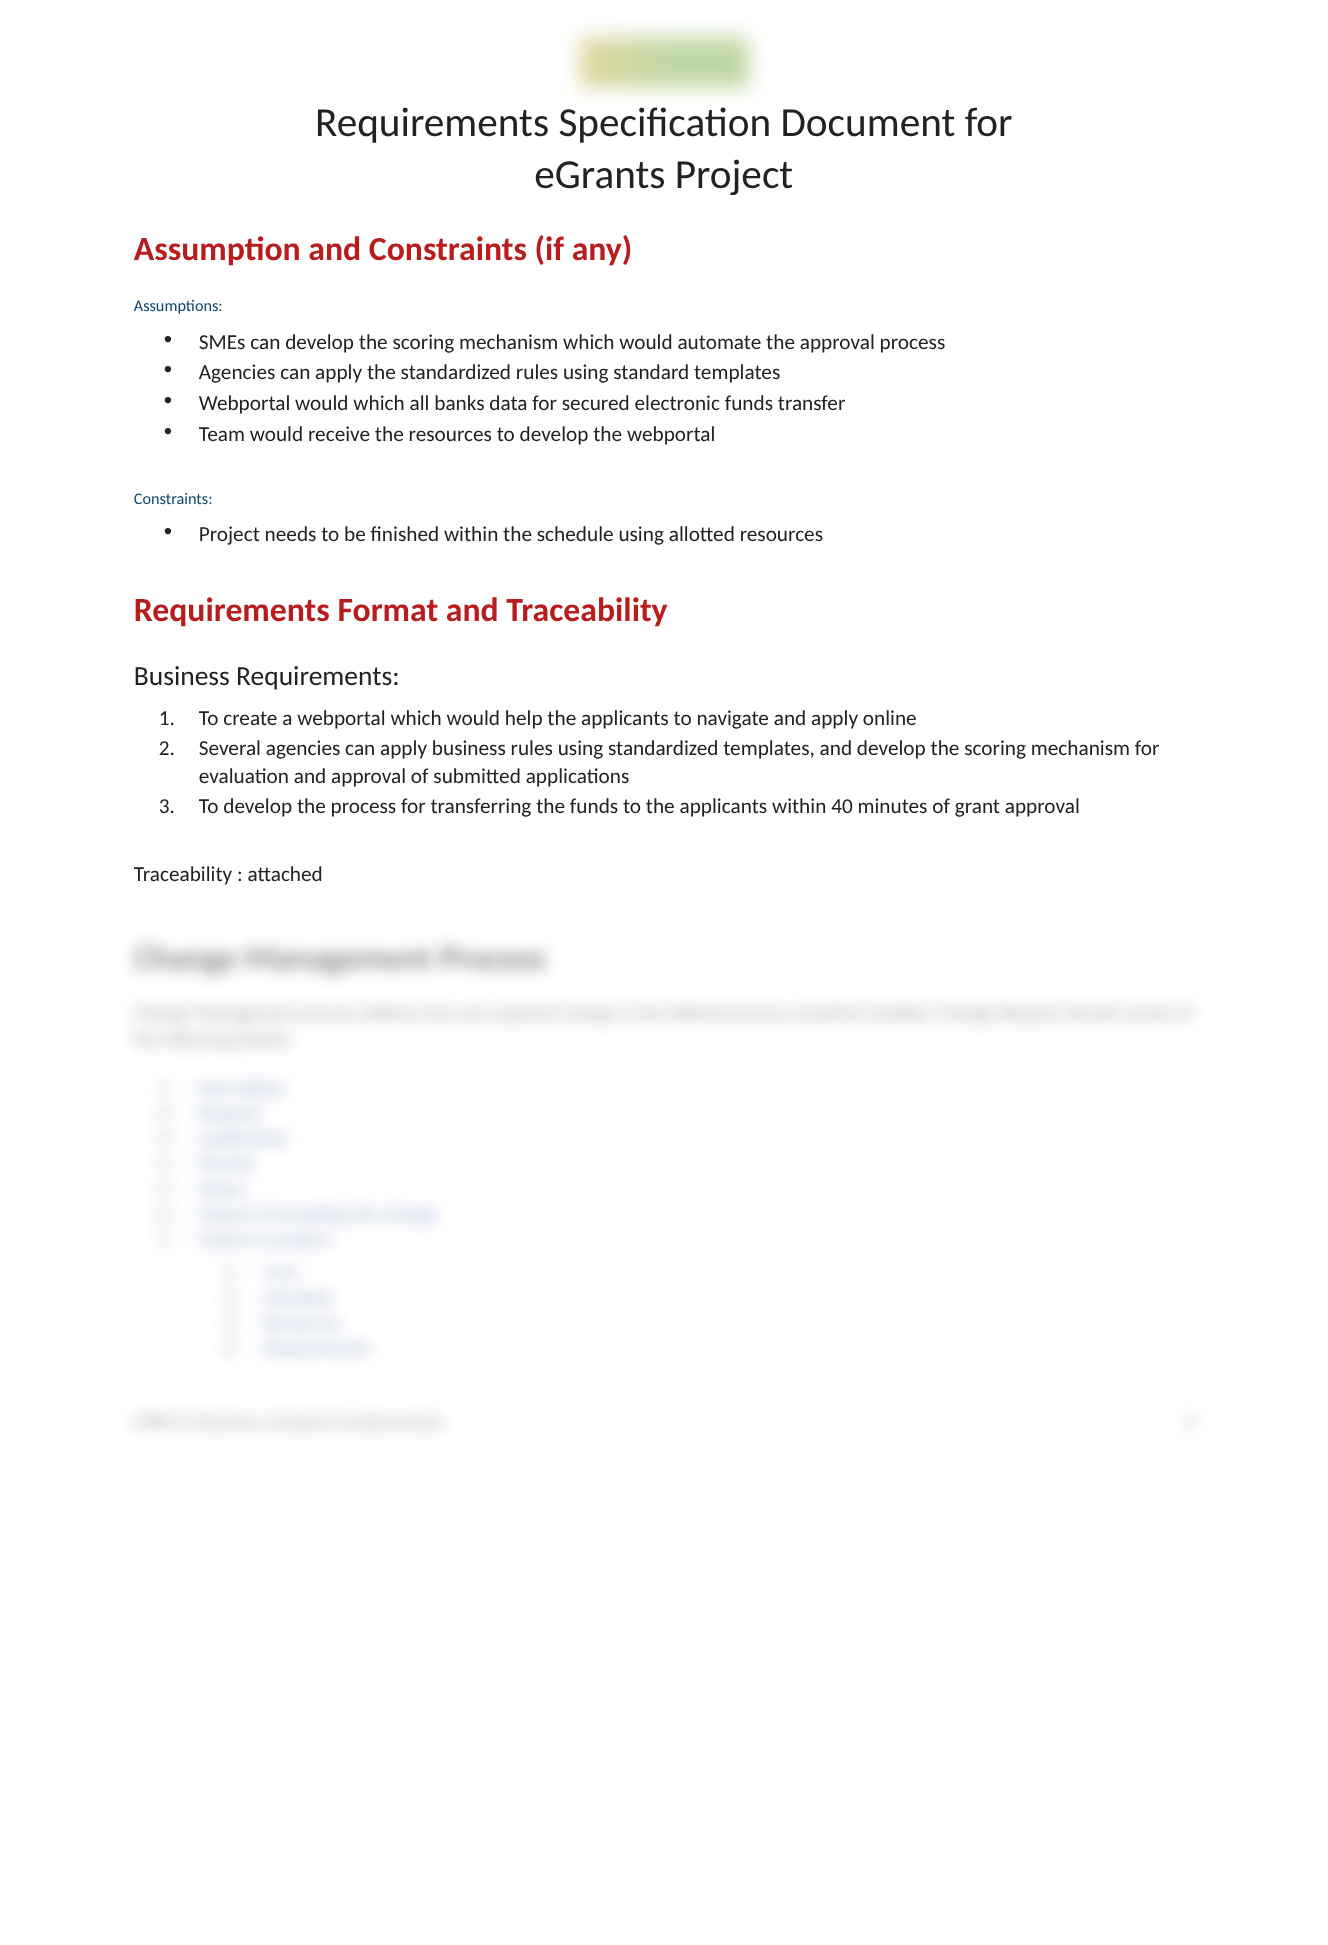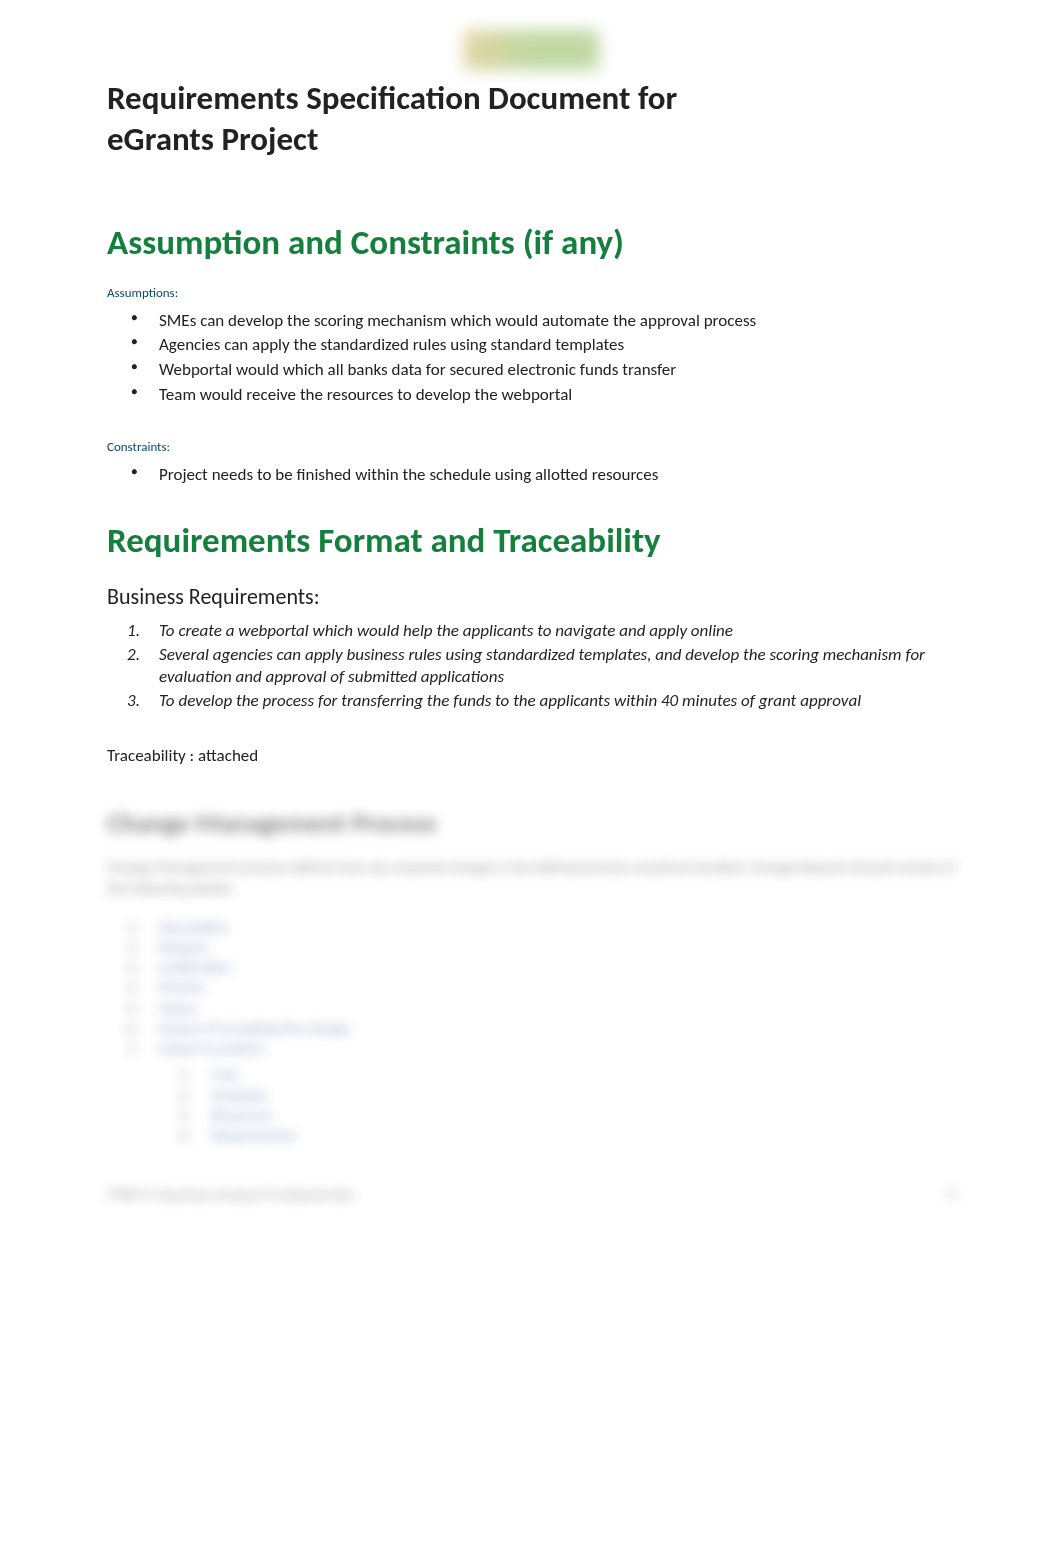--- a/index.html
+++ b/index.html
@@ -21,31 +21,31 @@
     .header-logo {
       width: 135px;
       height: 40px;
       margin: 0 auto 8px auto;
       filter: blur(8px);
       background: linear-gradient(90deg, #d5c478, #a7c77d, #a7c77d);
       border-radius: 3px;
       opacity: 0.7;
     }
     .doc-title {
-      text-align: left;
+      text-align: center;
       font-size: 33px;
+      font-weight: 400;
+      color: #222;
+      line-height: 1.25;
+      margin-bottom: 22px;
+    }
+    .section-heading {
+      font-size: 27px;
       font-weight: 700;
-      color: #222;
-      line-height: 1.25;
-      margin-bottom: 60px;
-    }
-    .section-heading {
-      font-size: 35px;
-      font-weight: 700;
-      color: #15803d;
+      color: #b91c1c;
       margin-bottom: 22px;
     }
     .sub-label {
       font-size: 13px;
       font-weight: 400;
       color: #0c4a6e;
       margin-bottom: 10px;
     }
     .plain-label {
       font-size: 22px;
@@ -72,21 +72,20 @@
       left: -28px;
       top: 1px;
       font-size: 11px;
       color: #222;
     }
     ol.num-list {
       list-style: none;
       counter-reset: item;
       padding-left: 52px;
       margin-bottom: 32px;
-      font-style: italic;
     }
     ol.num-list li {
       counter-increment: item;
       position: relative;
       font-size: 17px;
       color: #222;
       line-height: 1.3;
       margin-bottom: 2px;
     }
     ol.num-list li::before {

